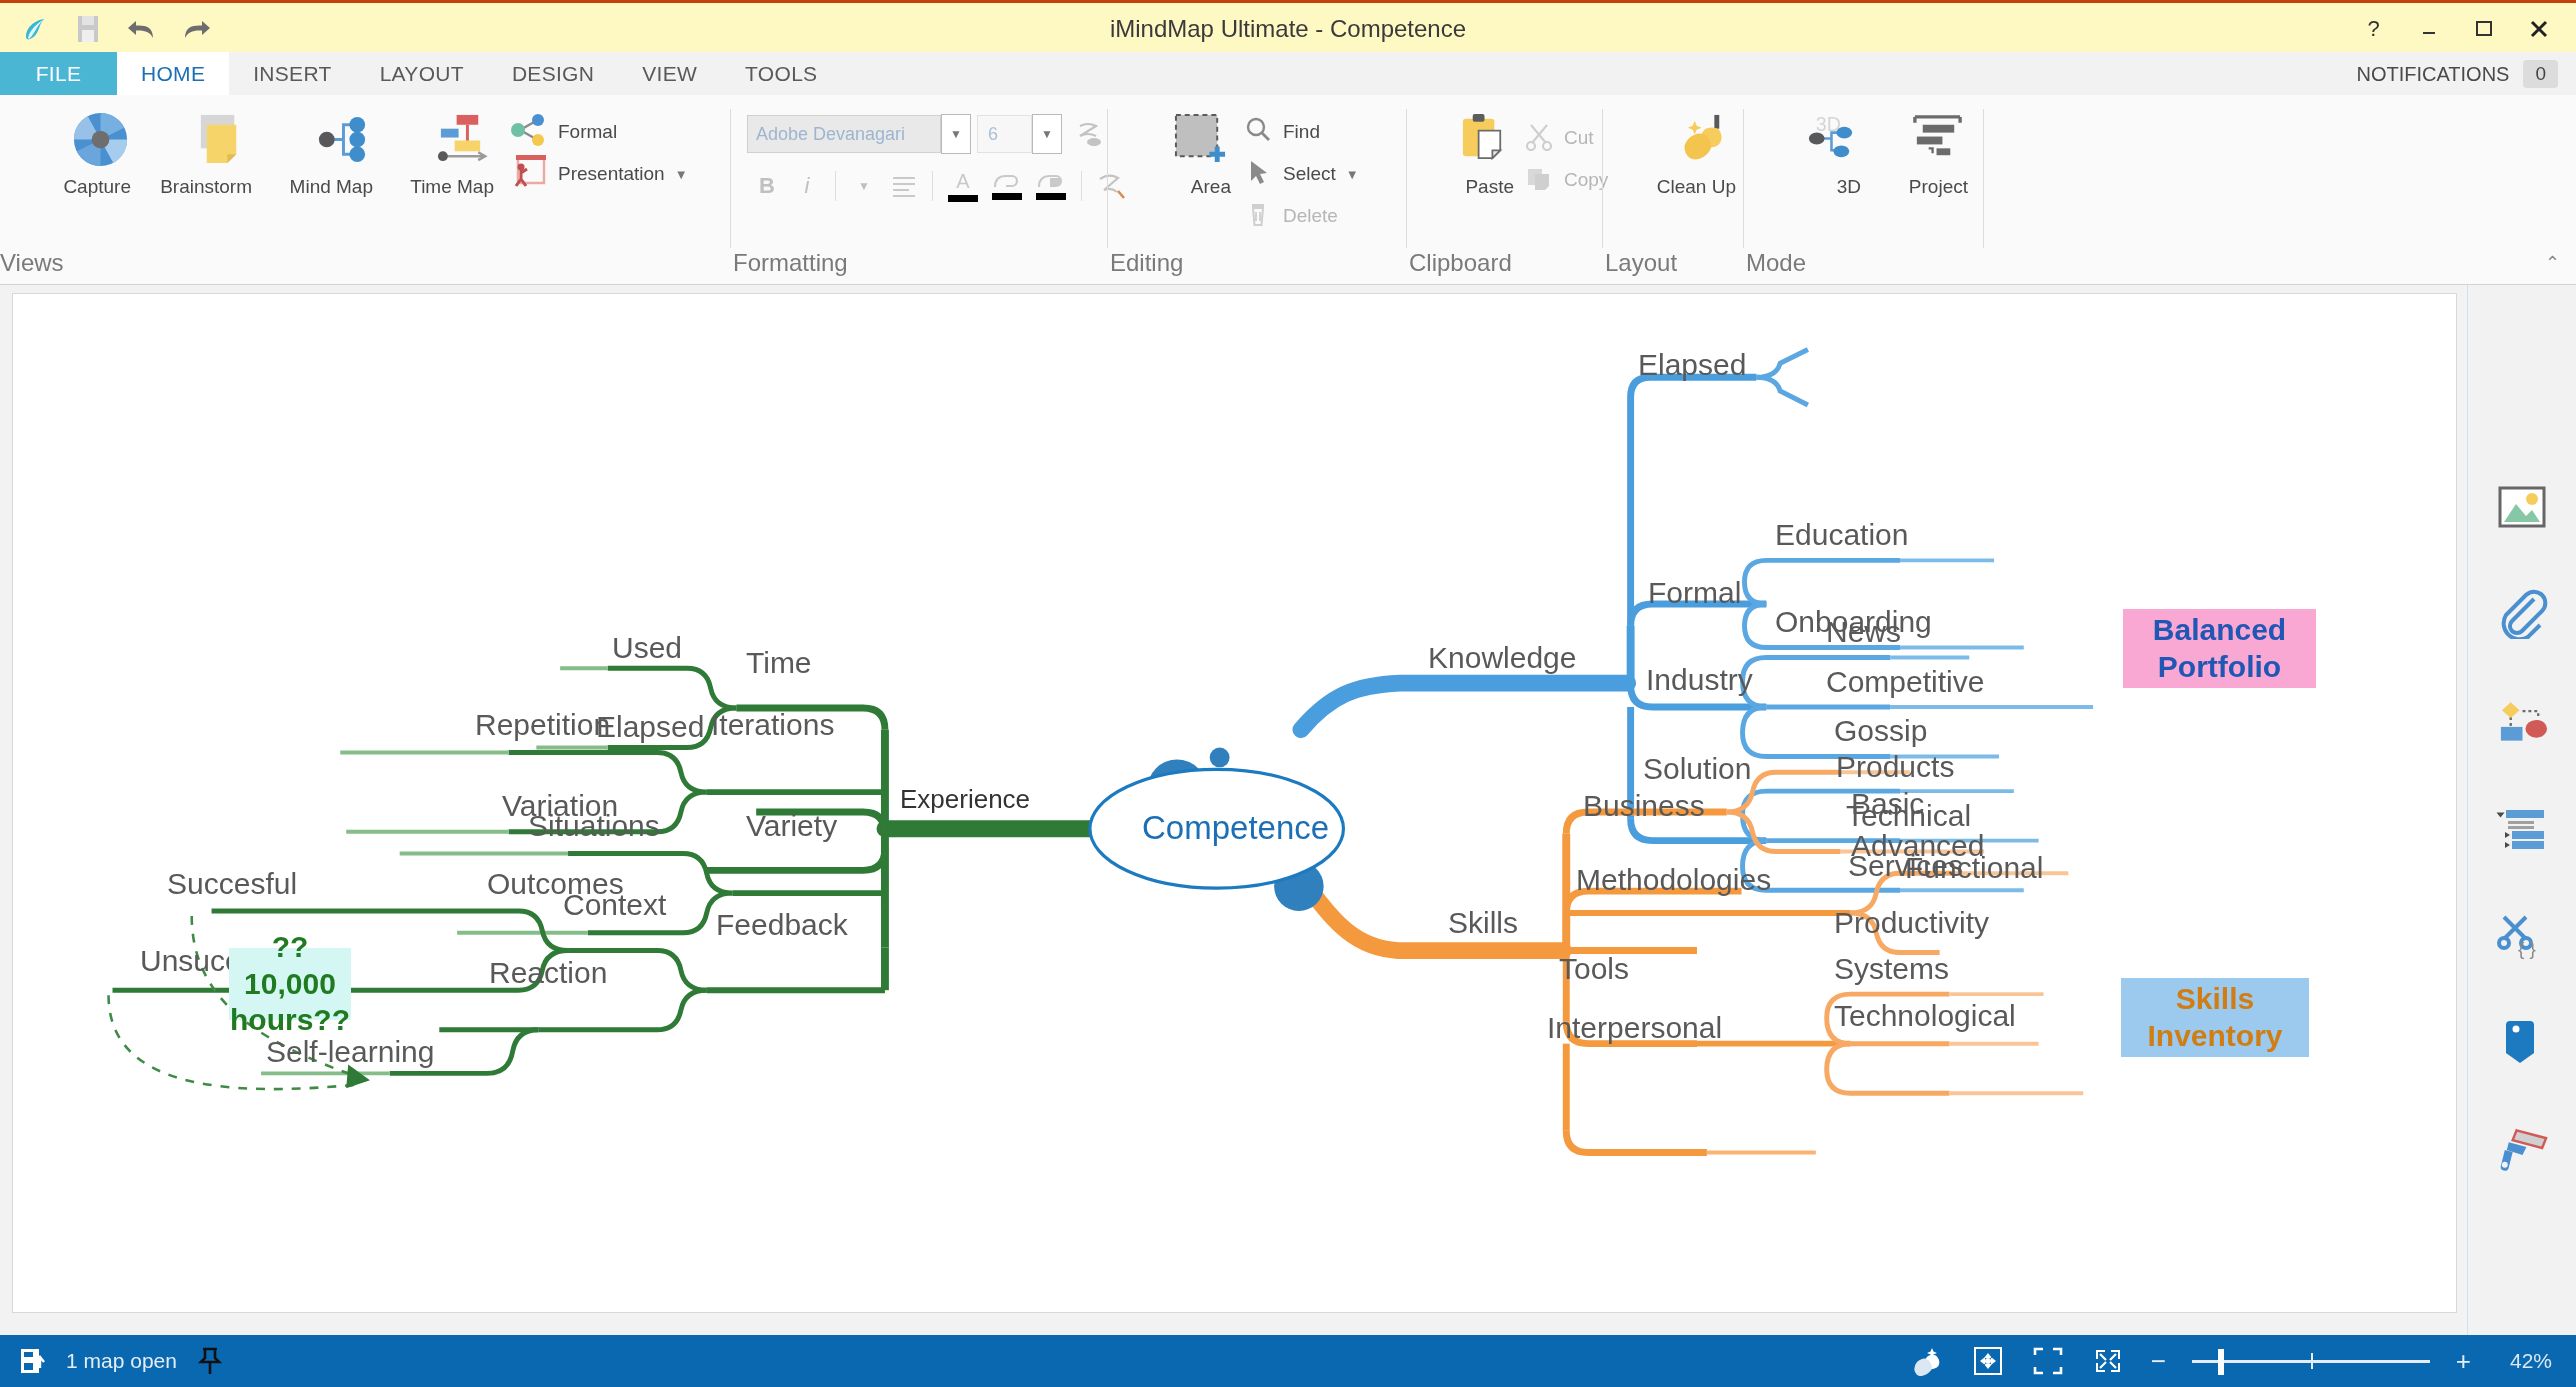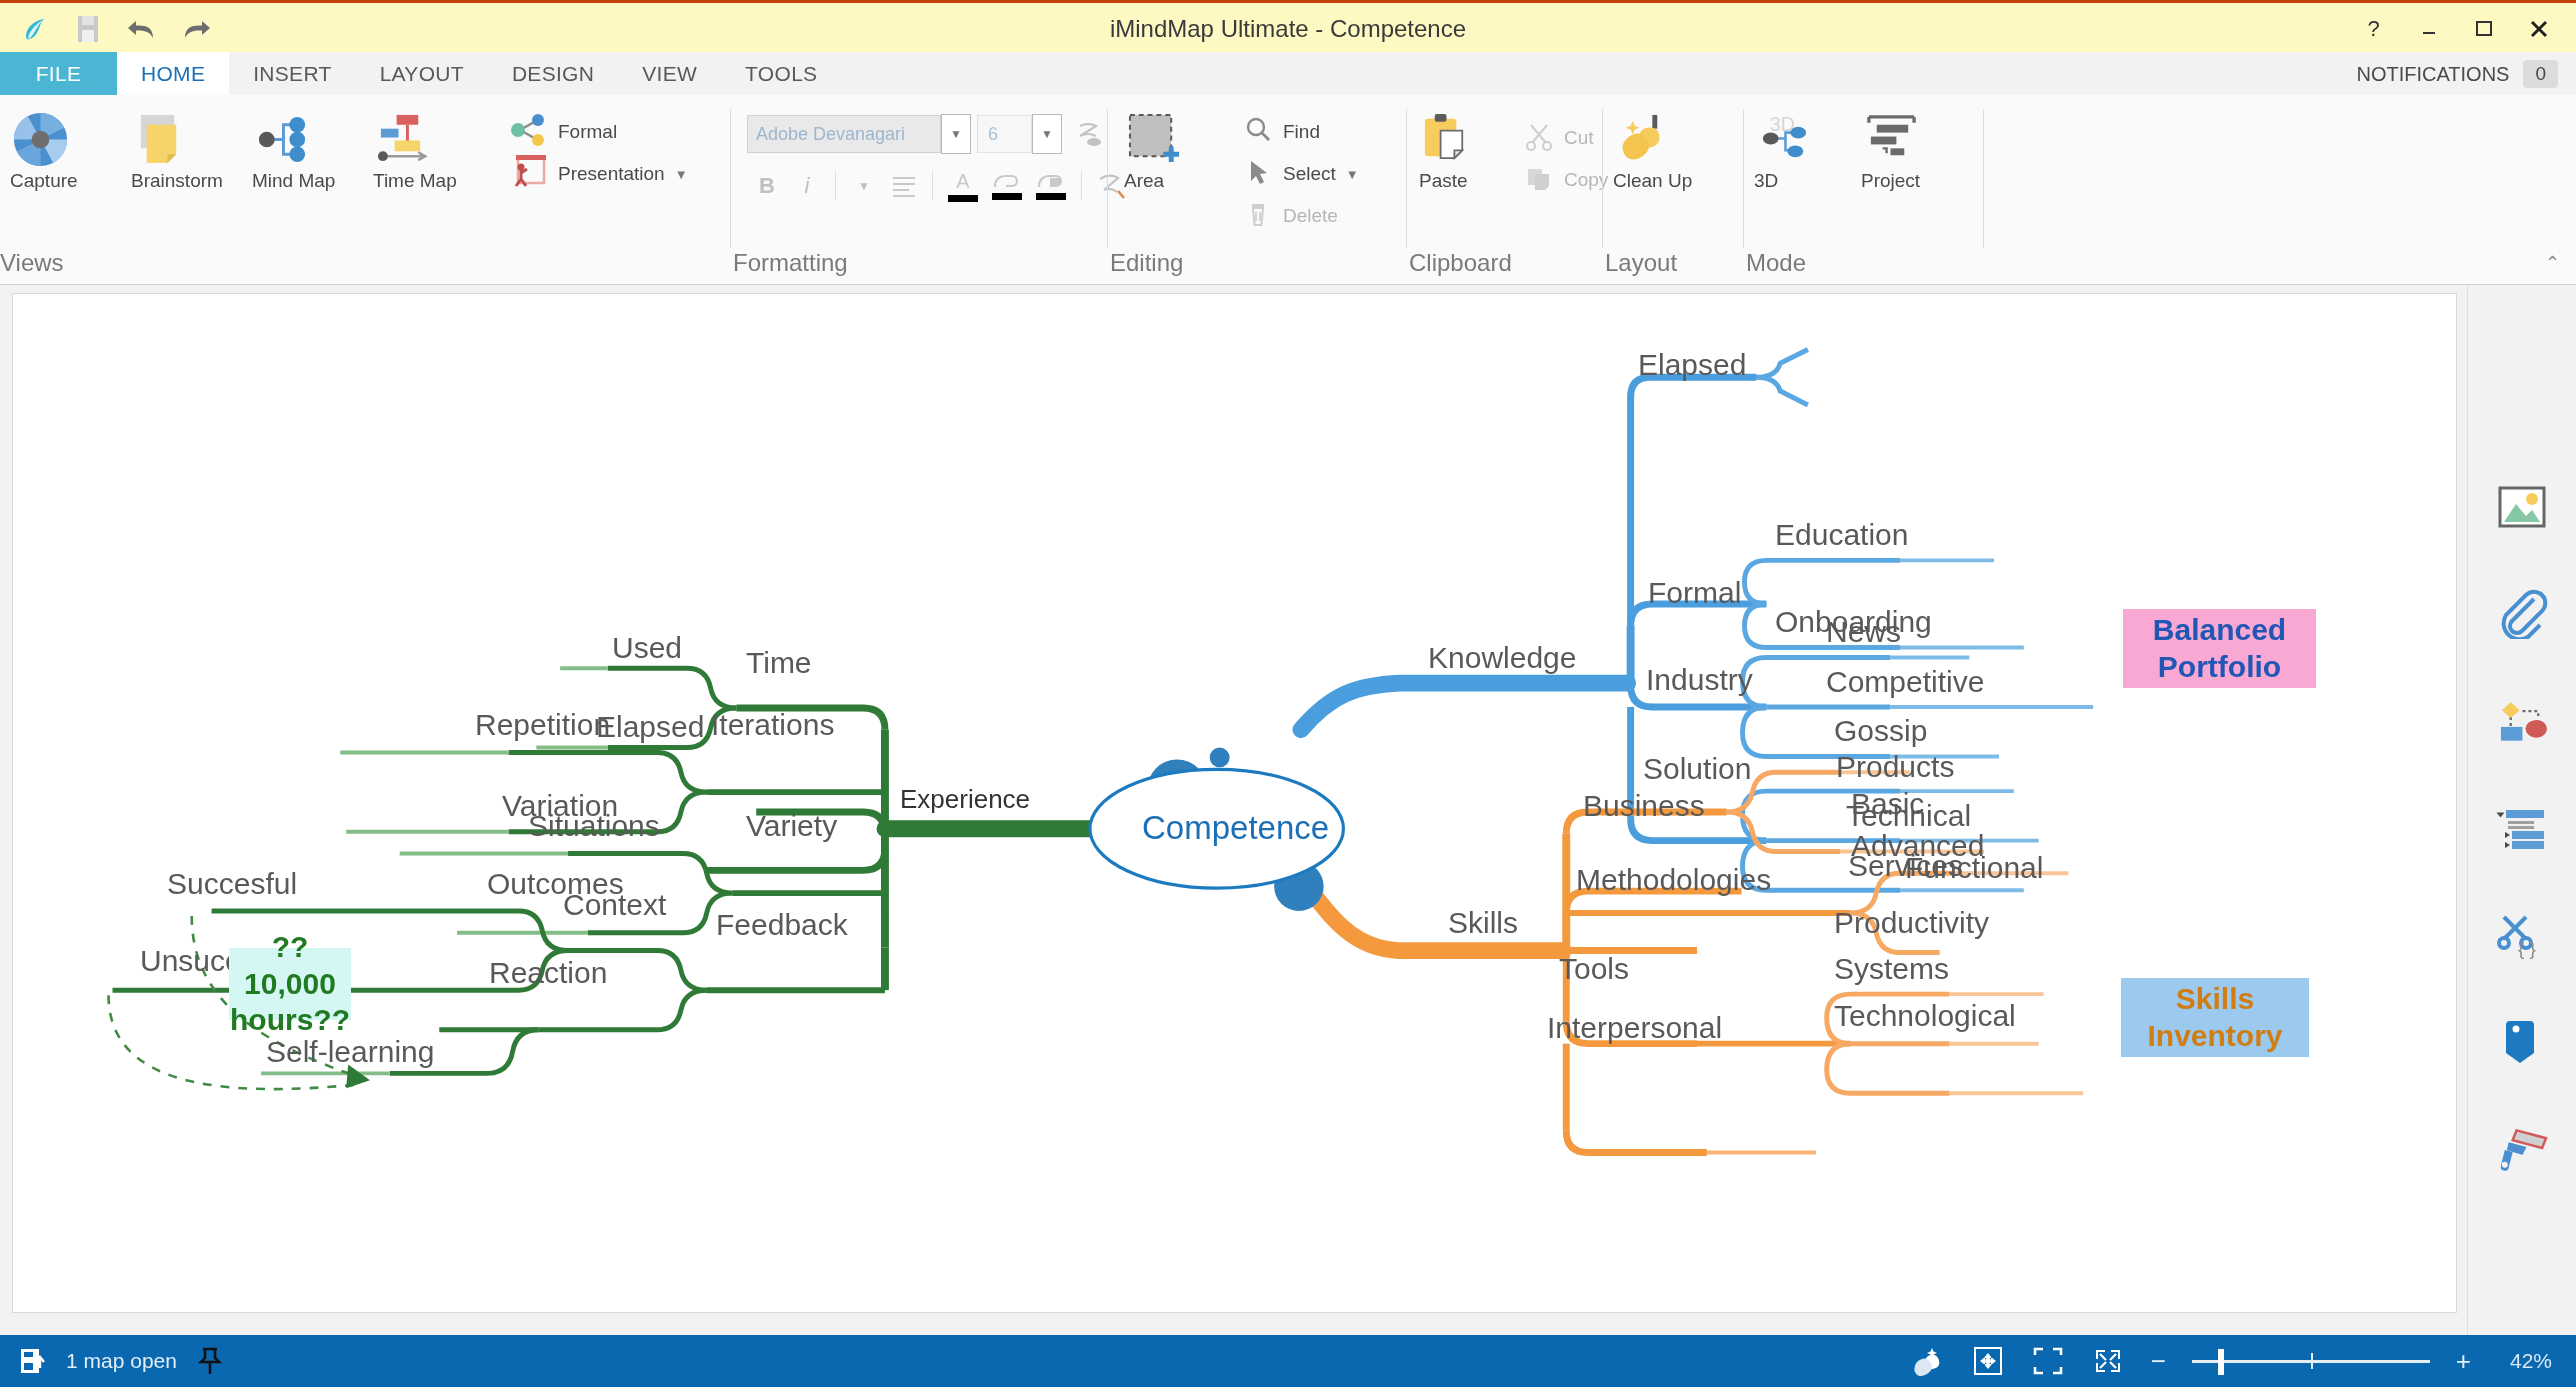--- a/index.html
+++ b/index.html
@@ -58,21 +58,21 @@
     background: #fafafa; border-bottom: 1px solid #d2d2d2;
   }
   .grp { position: absolute; top: 0; height: 190px; }
   .grp-body { position: absolute; left: 0; top: 4px; display: flex; align-items: flex-start; }
   .grp-label {
     position: absolute; bottom: 8px; width: 100%; text-align: left;
     font-size: 24px; color: #7a7a7a;
   }
   .grp-sep { position: absolute; top: 14px; width: 1px; height: 139px; background: #dcdcdc; }
   .bigbtn {
-    width: 121px; display: flex; flex-direction: column; align-items: flex-start; 
+    width: 121px; display: flex; flex-direction: column; align-items: flex-end; gap: 6px;
     padding-top: 10px;
   }
   .bigbtn .lbl { font-size: 19px; color: #4a4a4a; white-space: nowrap; }
   .bigbtn .ico { height: 61px; display:flex; align-items:center; justify-content:center; }
   .smallbtn {
     display: flex; align-items: center; gap: 10px; height: 42px; padding: 0 8px;
     font-size: 19px; color: #4a4a4a; white-space: nowrap;
   }
   .smallbtn.dim { color: #b6b6b6; }
   .stack { display: flex; flex-direction: column; justify-content: flex-start; padding-top: 12px; }

